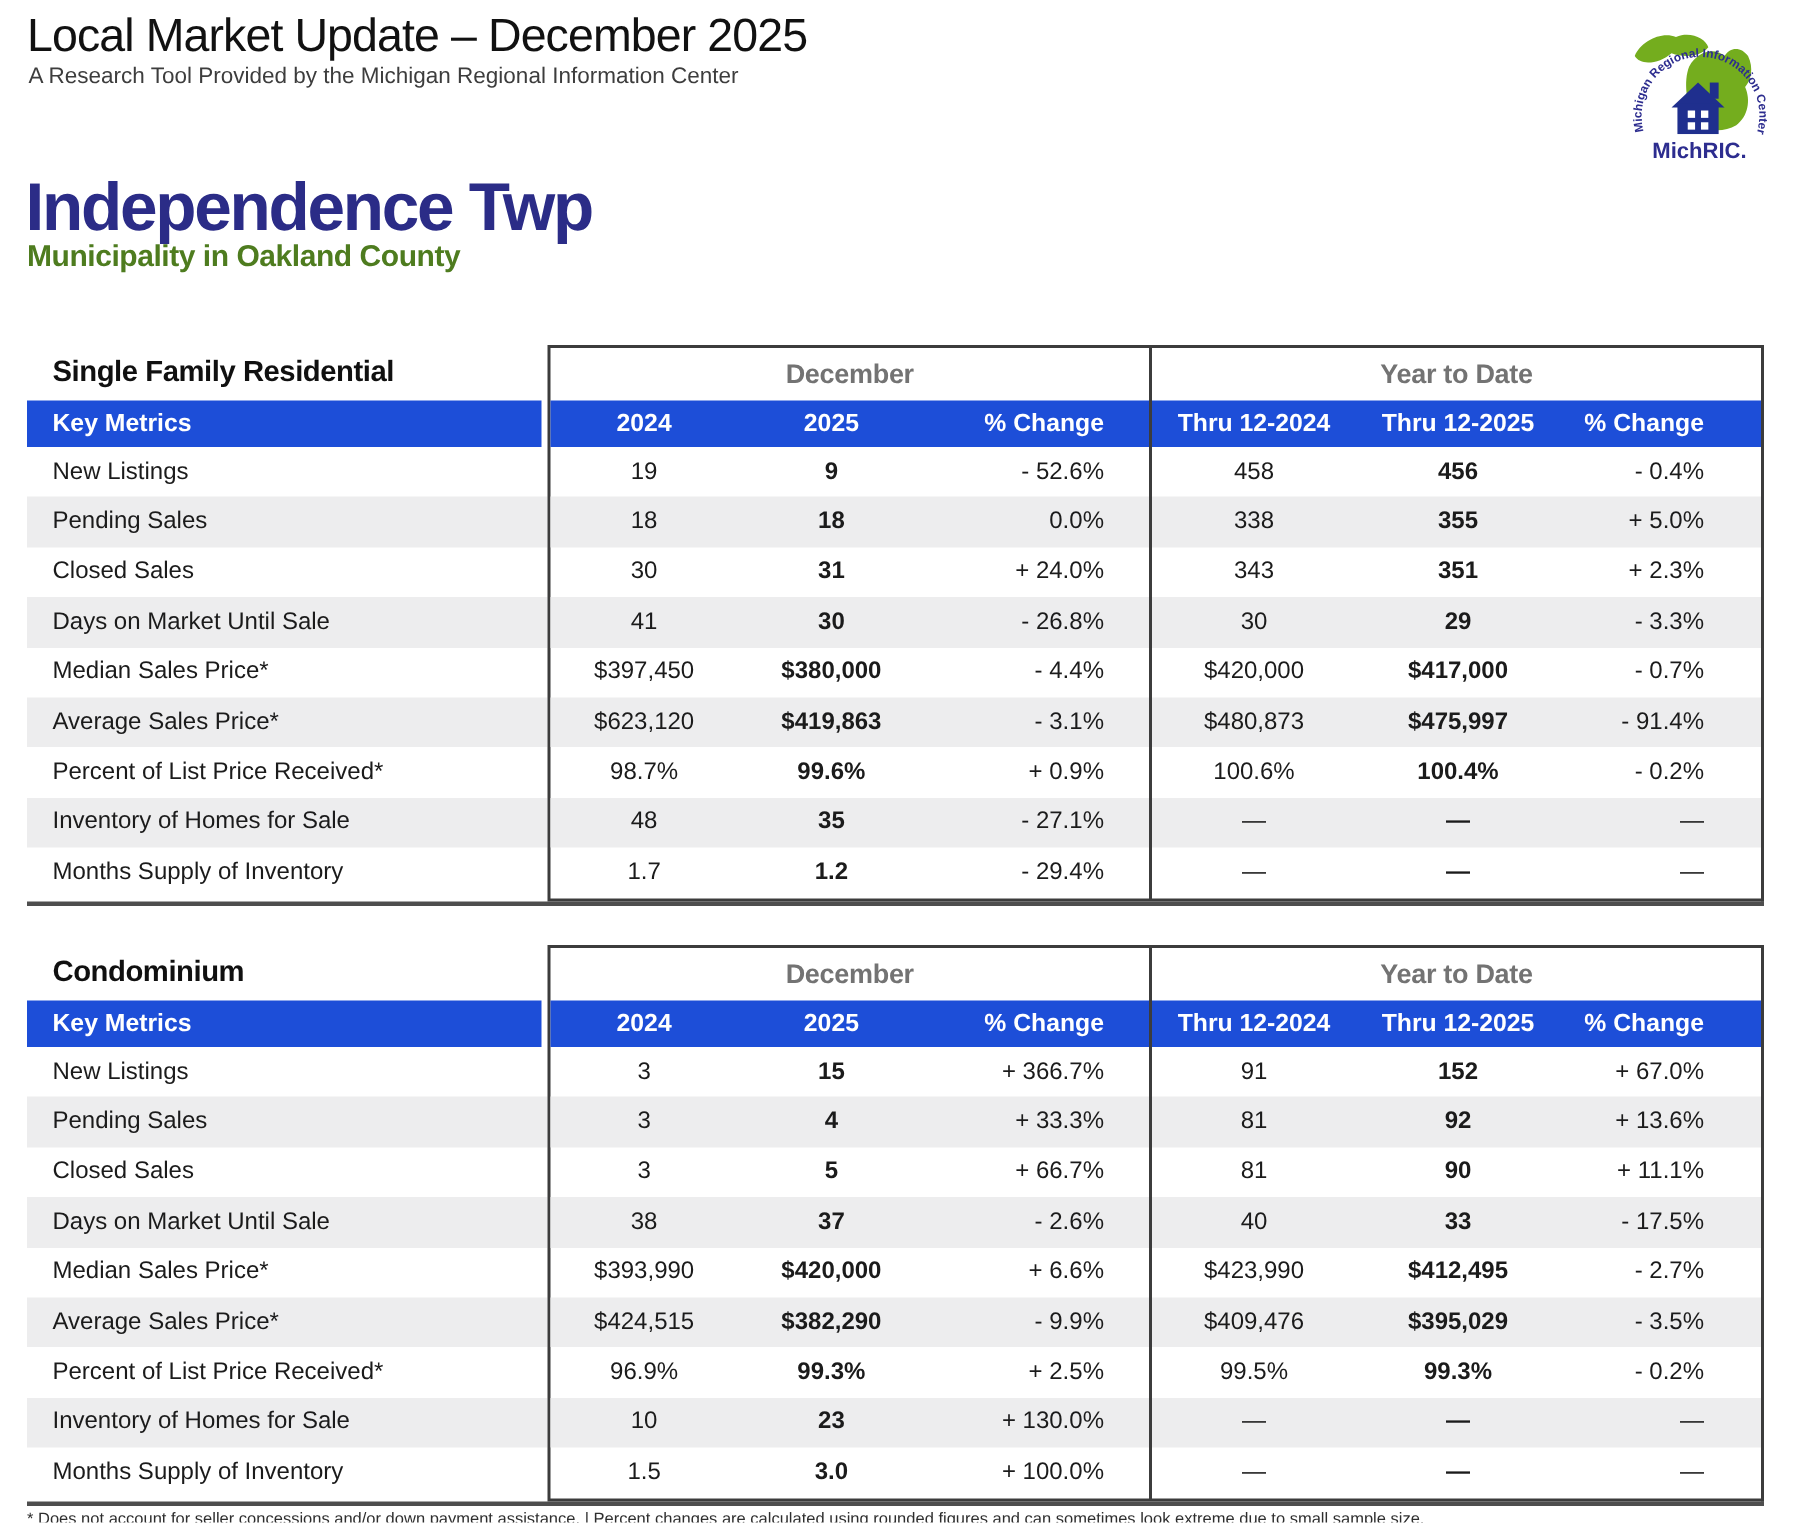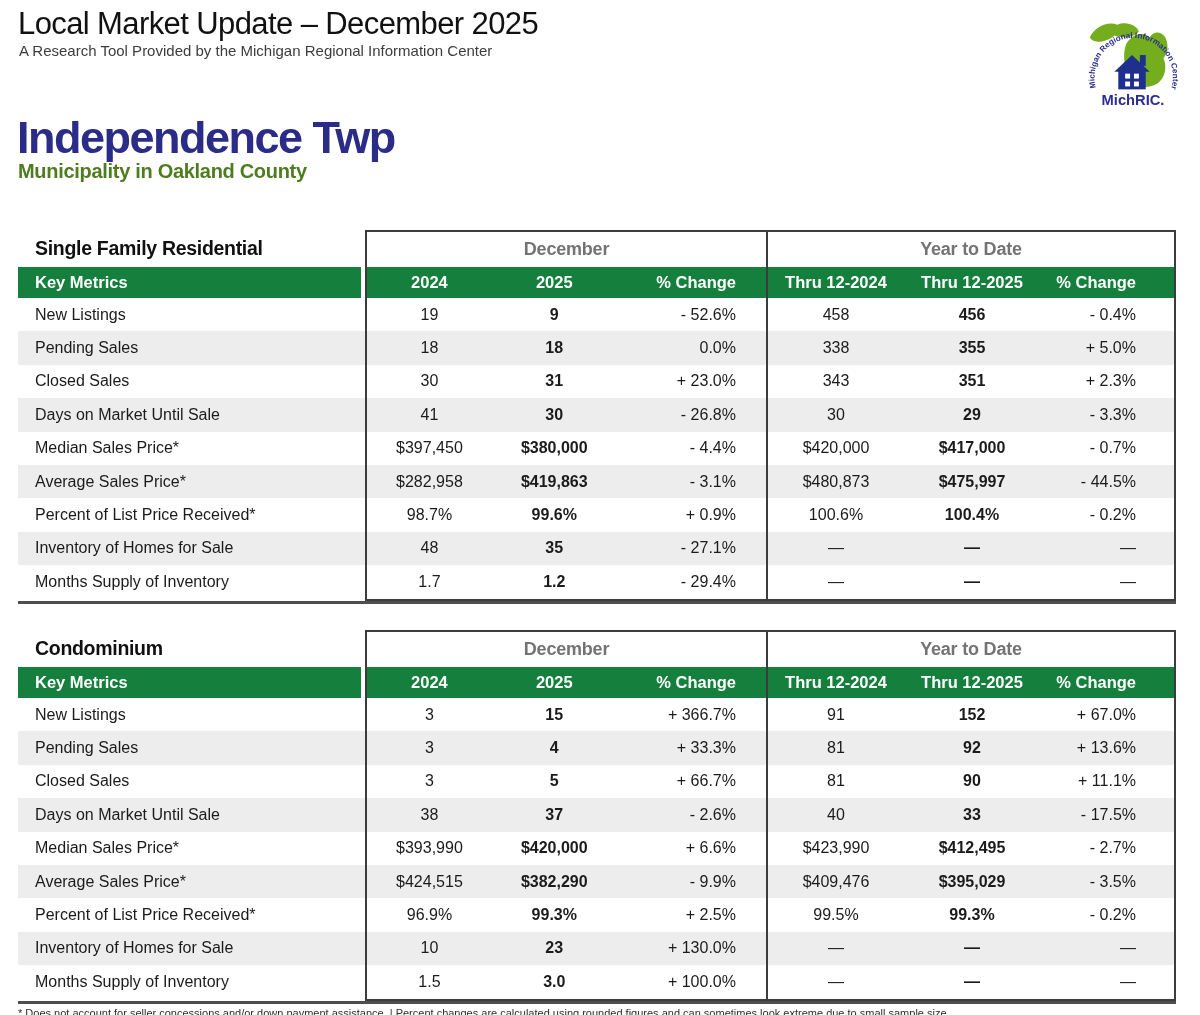--- a/index.html
+++ b/index.html
@@ -36,21 +36,21 @@
   .col{display:flex;flex-direction:column;}
   .col-labels{width:347px;}
   .col-box{box-sizing:border-box;border:2px solid #3c3c3c;}
   .col-dec{width:403px;}
   .col-ytd{width:408px;border-left:none;}
   .trow{height:35px;display:flex;align-items:center;}
   .col-labels .trow{height:37px;}
   .table-title{font-size:19.5px;font-weight:bold;padding-left:17px;letter-spacing:-0.3px;color:#101010;}
   .sec-title{width:100%;text-align:center;font-size:18px;font-weight:bold;color:#737373;letter-spacing:-0.2px;}
   .brow{
-    height:31px;background:#15803d;display:flex;align-items:center;
+    height:31px;background:#1d4ed8;display:flex;align-items:center;
     color:#ffffff;font-weight:bold;font-size:16.5px;flex:none;
   }
   .col-labels .brow{margin-right:4px;padding-left:17px;}
   .brow .bcell{text-align:center;}
   .drow{height:33.4px;display:flex;align-items:center;flex:none;}
   .drow:nth-child(even){background:#ededee;}
   .cell{font-size:16px;color:#1b1b1b;}
   .cell.label{padding-left:17px;}
   .c1,.c2,.c3{text-align:center;}
   .col-dec .c1,.col-dec .c2{width:135px;}
@@ -153,34 +153,34 @@
           <span class="cell c3">- 52.6%</span>
         </div>
         <div class="drow">
           <span class="cell c1">18</span>
           <span class="cell c2 bold2025">18</span>
           <span class="cell c3">0.0%</span>
         </div>
         <div class="drow">
           <span class="cell c1">30</span>
           <span class="cell c2 bold2025">31</span>
-          <span class="cell c3">+ 23.0%</span>
+          <span class="cell c3">+ 24.0%</span>
         </div>
         <div class="drow">
           <span class="cell c1">41</span>
           <span class="cell c2 bold2025">30</span>
           <span class="cell c3">- 26.8%</span>
         </div>
         <div class="drow">
           <span class="cell c1">$397,450</span>
           <span class="cell c2 bold2025">$380,000</span>
           <span class="cell c3">- 4.4%</span>
         </div>
         <div class="drow">
-          <span class="cell c1">$282,958</span>
+          <span class="cell c1">$623,120</span>
           <span class="cell c2 bold2025">$419,863</span>
           <span class="cell c3">- 3.1%</span>
         </div>
         <div class="drow">
           <span class="cell c1">98.7%</span>
           <span class="cell c2 bold2025">99.6%</span>
           <span class="cell c3">+ 0.9%</span>
         </div>
         <div class="drow">
           <span class="cell c1">48</span>
@@ -225,21 +225,21 @@
           <span class="cell c3">- 3.3%</span>
         </div>
         <div class="drow">
           <span class="cell c1">$420,000</span>
           <span class="cell c2 bold2025">$417,000</span>
           <span class="cell c3">- 0.7%</span>
         </div>
         <div class="drow">
           <span class="cell c1">$480,873</span>
           <span class="cell c2 bold2025">$475,997</span>
-          <span class="cell c3">- 44.5%</span>
+          <span class="cell c3">- 91.4%</span>
         </div>
         <div class="drow">
           <span class="cell c1">100.6%</span>
           <span class="cell c2 bold2025">100.4%</span>
           <span class="cell c3">- 0.2%</span>
         </div>
         <div class="drow">
           <span class="cell c1">—</span>
           <span class="cell c2 bold2025">—</span>
           <span class="cell c3">—</span>

